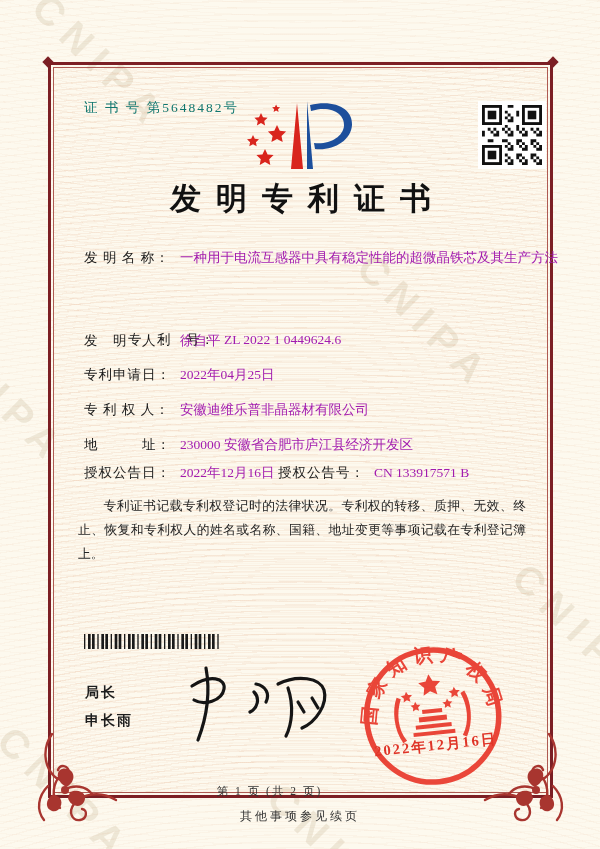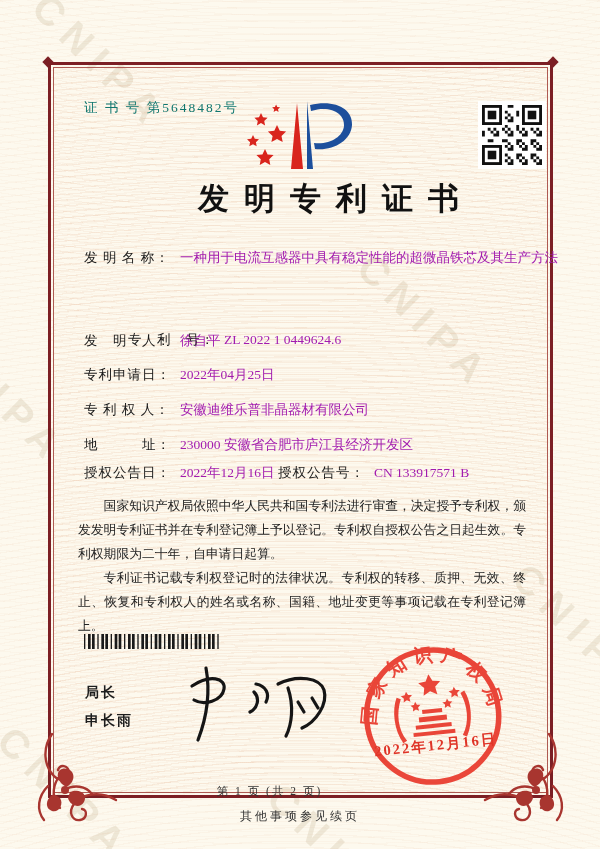--- a/index.html
+++ b/index.html
@@ -40,21 +40,21 @@
   }
   .flourish{position:absolute;z-index:4;pointer-events:none;}
   .content{position:absolute;inset:0;z-index:5;}
 
   .cert-no{position:absolute;left:84px;top:99px;font-size:13.5px;letter-spacing:2px;color:#0f766e;}
   .logo{position:absolute;left:231px;top:99px;}
   .qr{position:absolute;left:478px;top:101px;width:68px;height:68px;background:#ffffff;
       display:flex;align-items:center;justify-content:center;}
   .title{
     position:absolute;left:48px;top:178px;width:505px;text-align:center;
-    font-size:31px;font-weight:700;letter-spacing:15px;text-indent:15px;color:#111;margin-left:28px;
+    font-size:31px;font-weight:700;letter-spacing:15px;text-indent:15px;color:#111;
   }
   .fields{position:absolute;left:84px;top:244px;width:445px;font-size:13.5px;}
   .field-row{position:absolute;left:0;white-space:nowrap;}
   .field-label{display:inline-block;min-width:96px;letter-spacing:1px;color:#1a1a1a;}
   .field-value{color:#a21caf;}
   .row-name{top:5px;} .row-inventor{top:46px;margin-top:42px;} .row-patno{top:87px;margin-left:44px;}
   .row-filing{top:122px;} .row-patentee{top:157px;} .row-address{top:192px;} .row-grant{top:220px;}
   .pair2{}
   .paragraphs{
     position:absolute;left:78px;top:494px;width:448px;
@@ -180,21 +180,20 @@
     <div class="field-row row-address">
       <span class="field-label">地　　　址：</span><span class="field-value">230000 安徽省合肥市庐江县经济开发区</span>
     </div>
     <div class="field-row row-grant">
       <span class="field-label">授权公告日：</span><span class="field-value">2022年12月16日</span>
       <span class="field-label pair2">授权公告号：</span><span class="field-value">CN 133917571 B</span>
     </div>
   </div>
 
   <div class="paragraphs">
-    <p>国家知识产权局依照中华人民共和国专利法进行审查，决定授予专利权，颁发发明专利证书并在专利登记簿上予以登记。专利权自授权公告之日起生效。专利权期限为二十年，自申请日起算。</p>
     <p>专利证书记载专利权登记时的法律状况。专利权的转移、质押、无效、终止、恢复和专利权人的姓名或名称、国籍、地址变更等事项记载在专利登记簿上。</p>
   </div>
 
   <svg class="barcode" viewBox="0 0 120 15" preserveAspectRatio="none">
     <path class="barcode-bars" fill="#1a1a1a" d="M0 0h1v15h-1zM3 0h2v15h-2zM6 0h2v15h-2zM10 0h1v15h-1zM13 0h2v15h-2zM16 0h2v15h-2zM20 0h1v15h-1zM23 0h2v15h-2zM26 0h2v15h-2zM30 0h1v15h-1zM33 0h2v15h-2zM36 0h2v15h-2zM40 0h1v15h-1zM43 0h2v15h-2zM46 0h2v15h-2zM50 0h1v15h-1zM53 0h2v15h-2zM56 0h2v15h-2zM60 0h1v15h-1zM63 0h2v15h-2zM66 0h2v15h-2zM70 0h1v15h-1zM73 0h2v15h-2zM76 0h2v15h-2zM80 0h1v15h-1zM83 0h2v15h-2zM86 0h2v15h-2zM90 0h1v15h-1zM93 0h2v15h-2zM96 0h2v15h-2zM100 0h1v15h-1z"></path>
   </svg>
 
   <div class="sig-title">局长</div>
   <div class="sig-name">申长雨</div>
 

